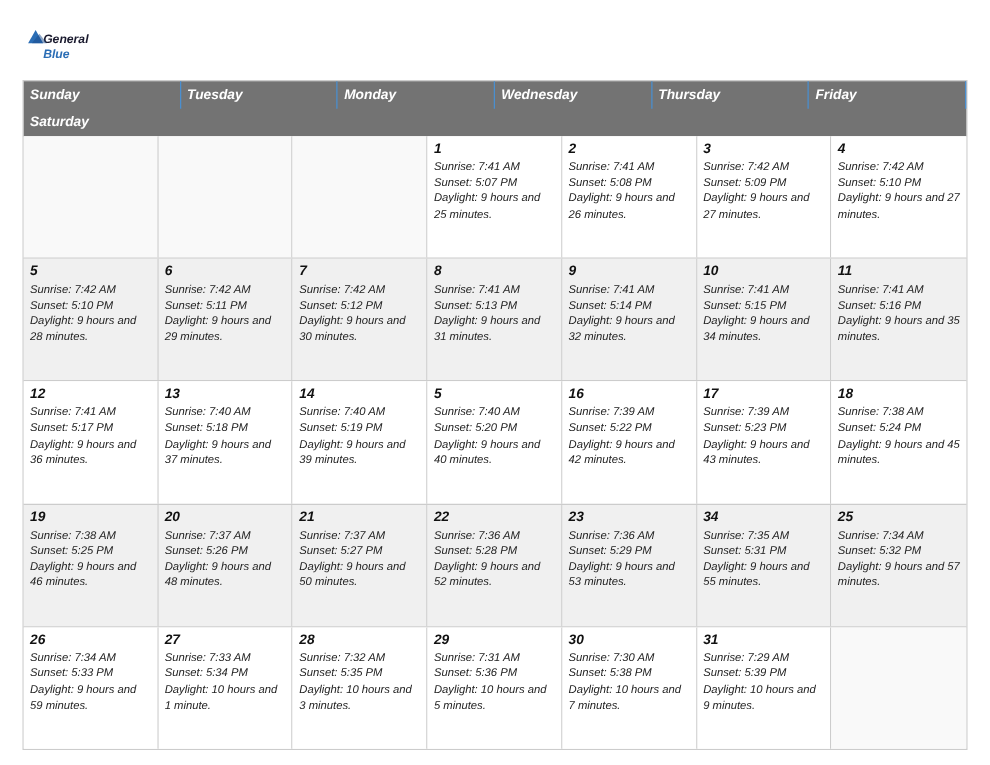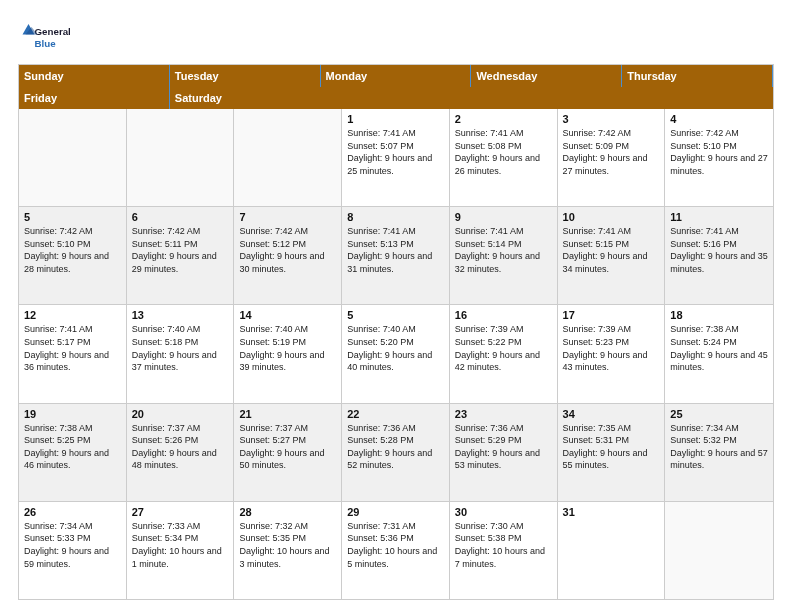--- a/index.html
+++ b/index.html
@@ -9,20 +9,21 @@
       width: 792px;
       height: 612px;
       overflow: hidden;
     }
     .page {
       width: 792px;
       height: 612px;
       padding: 16px 18px 12px 18px;
       display: flex;
       flex-direction: column;
+      font-style: italic;
     }
     .header {
       display: flex;
       align-items: flex-start;
       justify-content: space-between;
       margin-bottom: 8px;
     }
     .logo {
       display: flex;
       align-items: center;
@@ -43,22 +44,22 @@
       color: #333;
     }
     .calendar {
       flex: 1;
       display: flex;
       flex-direction: column;
       border: 1px solid #ccc;
     }
     .cal-header {
       display: grid;
-      grid-template-columns: repeat(5, 1fr);
-      background: #a16207;
+      grid-template-columns: repeat(6, 1fr);
+      background: #737373;
     }
     .cal-header-cell {
       color: #fff;
       font-size: 11px;
       font-weight: bold;
       padding: 5px 5px;
       text-align: left;
       border-right: 1px solid #4a8fd0;
     }
     .cal-header-cell:last-child {
@@ -323,18 +324,21 @@
 Daylight: 10 hours and 5 minutes.</div>
           </div>
           <div class="cal-cell">
             <div class="day-num">30</div>
             <div class="cell-text" style="white-space: pre-line;">Sunrise: 7:30 AM
 Sunset: 5:38 PM
 Daylight: 10 hours and 7 minutes.</div>
           </div>
           <div class="cal-cell">
             <div class="day-num">31</div>
+            <div class="cell-text" style="white-space: pre-line;">Sunrise: 7:29 AM
+Sunset: 5:39 PM
+Daylight: 10 hours and 9 minutes.</div>
           </div>
           <div class="cal-cell empty"></div>
         </div>
       </div>
   </div>
 </div>
 
 </body></html>

